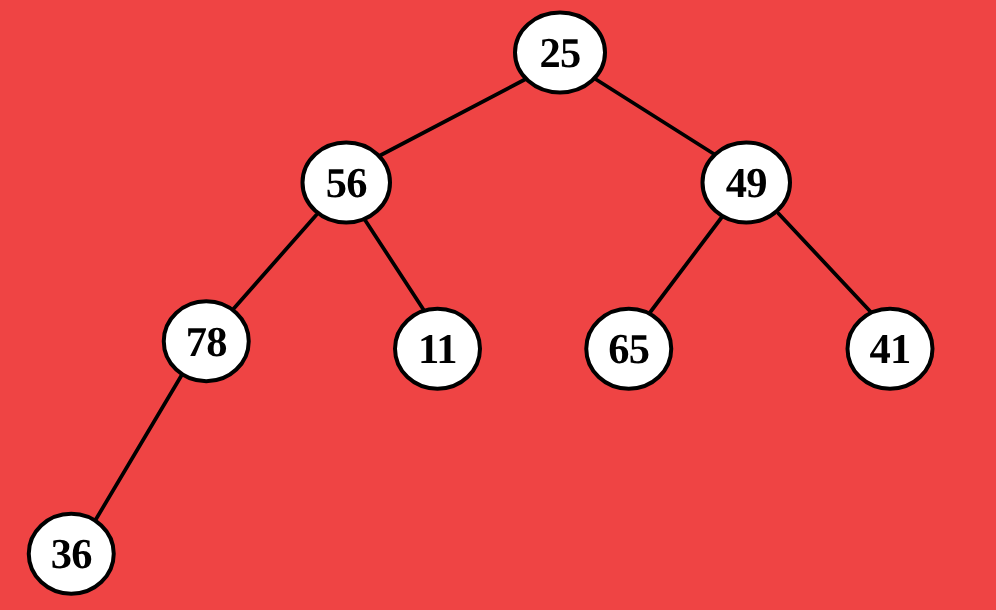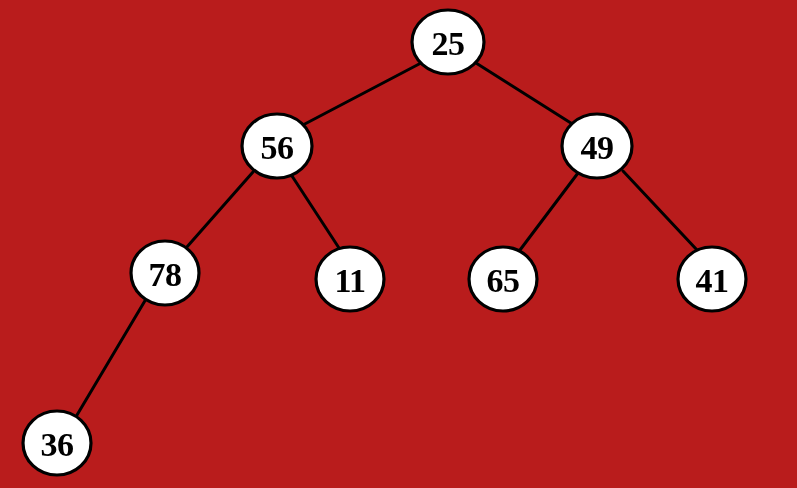--- a/index.html
+++ b/index.html
@@ -4,21 +4,21 @@
 <style>
   html, body {
     margin: 0;
     padding: 0;
     background: #ffffff;
   }
   #tree-figure {
     position: relative;
     width: 797px;
     height: 488px;
-    background: #b91c1c;
+    background: #ef4444;
     overflow: hidden;
     font-family: "Liberation Serif", "DejaVu Serif", serif;
   }
   #tree-svg {
     position: absolute;
     top: 0;
     left: 0;
     width: 797px;
     height: 488px;
     display: block;

